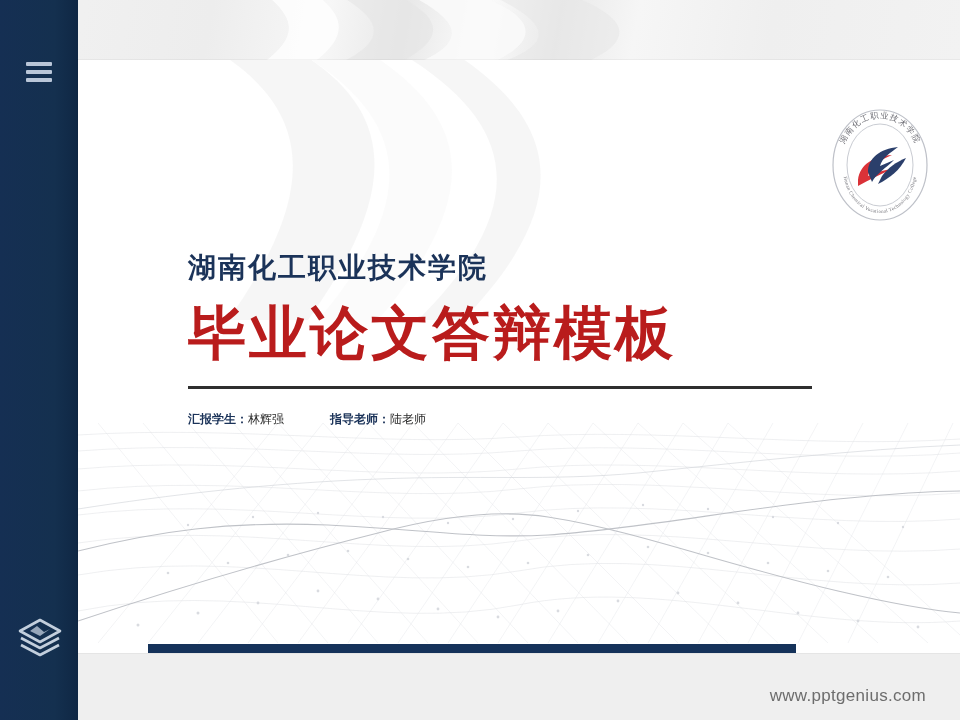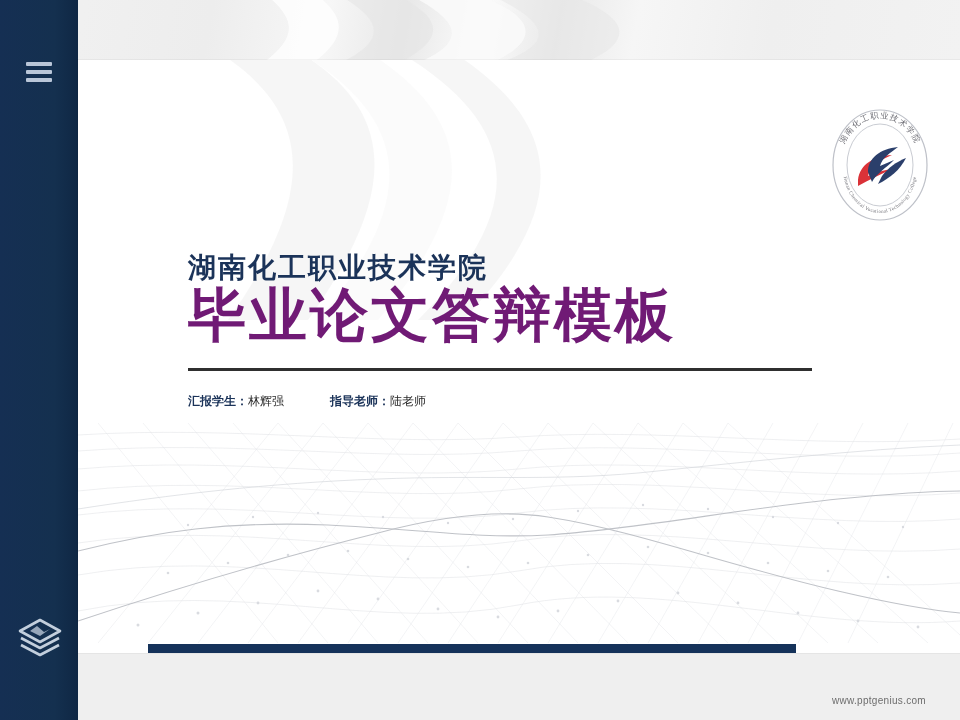--- a/index.html
+++ b/index.html
@@ -115,25 +115,25 @@
   }
   .school {
     font-size: 28px;
     font-weight: 700;
     letter-spacing: 2px;
     color: #1b3359;
     line-height: 1.1;
     white-space: nowrap;
   }
   .maintitle {
-    margin-top: 0;
+    margin-top: 18px;
     font-size: 58px;
     font-weight: 800;
     letter-spacing: 3px;
-    color: #701a75;
+    color: #b91c1c;
     line-height: 1.08;
     white-space: nowrap;
   }
   .rule {
     margin-top: 22px;
     width: 624px;
     height: 3px;
     background: #2f2f2f;
   }
   .meta {
@@ -148,21 +148,21 @@
   }
   .meta .gap {
     display: inline-block;
     width: 46px;
   }
 
   
   .footer-url {
     position: absolute;
     right: 34px; bottom: 14px;
-    font-size: 10px;
+    font-size: 17px;
     color: #6d6d6d;
     letter-spacing: .3px;
     margin-top: 40px;
   }
 </style>
 </head>
 <body>
 
 <div id="stage">
 

